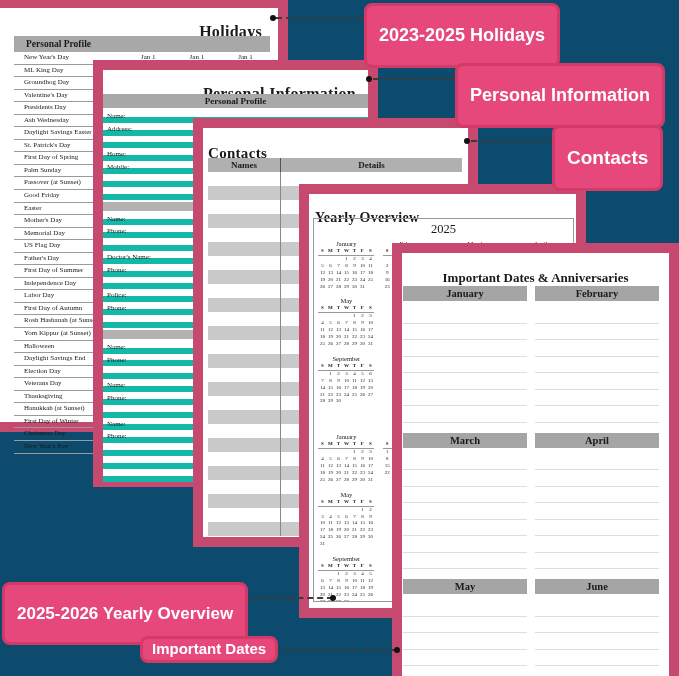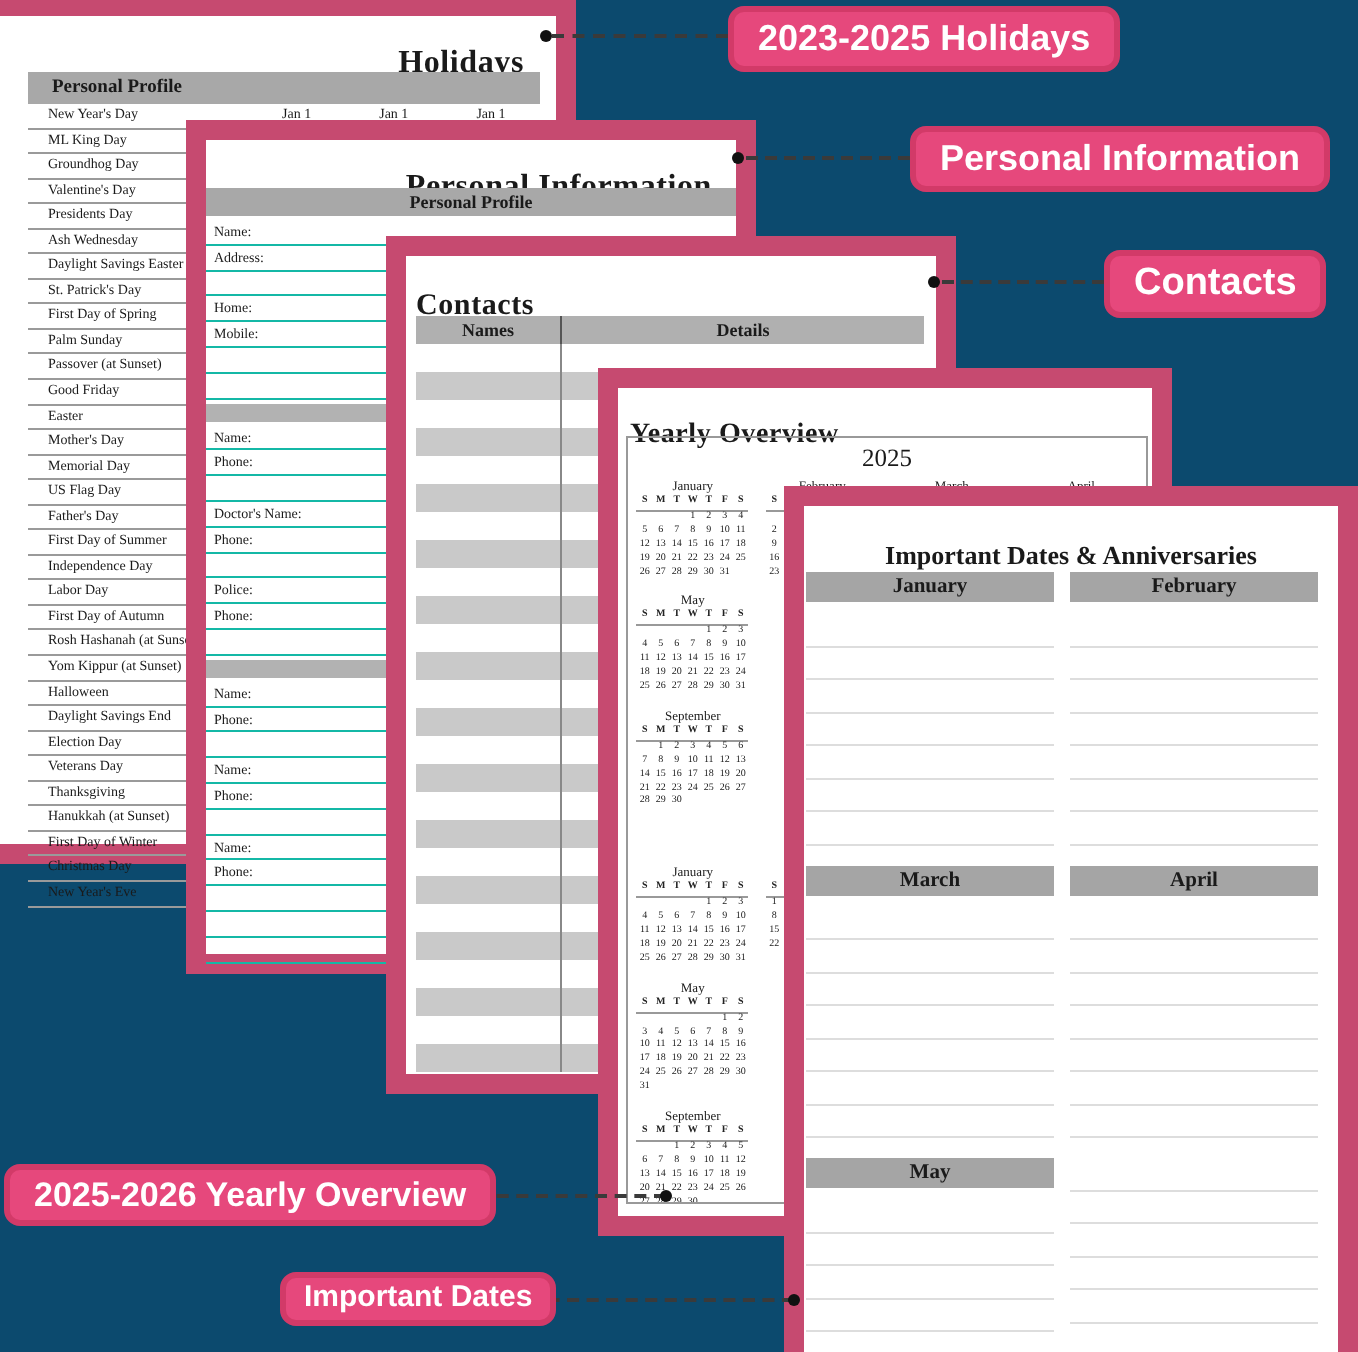--- a/index.html
+++ b/index.html
@@ -24,21 +24,21 @@
   .hh-year{width:48.6px;text-align:right;margin-top:42px;}
   .h-row{display:flex;height:11.56px;font-size:7px;line-height:10.5px;border-bottom:1px solid #9a9a9a;}
   .h-name{width:110px;padding-left:10px;box-sizing:border-box;white-space:nowrap;overflow:hidden;}
   .h-date{width:48.6px;text-align:center;}
 
   
   #p-title{top:2px;right:12px;}
   #p-head{position:absolute;left:0;top:24px;width:265px;height:14px;line-height:14px;
           background:#a8a8a8;text-align:center;font-size:9px;font-weight:600;}
   #personal-rows{position:absolute;left:0;top:40px;width:265px;}
-  .p-row{height:12.8px;border-bottom:1px solid #14b8a6;font-size:7px;line-height:12.5px;padding-left:4px;box-sizing:border-box;}
+  .p-row{height:12.8px;border-bottom:6px solid #14b8a6;font-size:7px;line-height:12.5px;padding-left:4px;box-sizing:border-box;}
   .p-divider{height:9px;background:#b2b2b2;margin:2px 0;}
 
   
   #c-title{top:5px;left:5px;font-size:15px;}
   #c-head{position:absolute;left:5px;top:30px;width:254px;display:flex;height:14px;line-height:14px;
           background:#b0b0b0;text-align:center;font-size:9px;font-weight:600;box-sizing:border-box;}
   .c-col-names{width:73px;border-right:1px solid #555;box-sizing:border-box;}
   .c-col-details{flex:1;}
   #contact-rows{position:absolute;left:5px;top:44px;width:254px;}
   .c-row{display:flex;height:14px;}
@@ -62,21 +62,21 @@
   #i-title{position:absolute;top:6px;left:0;width:267px;text-align:center;font-size:13px;white-space:nowrap;}
   #important-sections{position:absolute;left:1px;top:33px;width:256px;}
   .i-row{display:flex;gap:8px;margin-bottom:10px;}
   .i-col{flex:1;}
   .i-bar{height:15px;line-height:15px;background:#a5a5a5;text-align:center;font-weight:bold;font-size:10.5px;margin-bottom:6px;}
   .i-line{height:15.5px;border-bottom:1px solid #ddd;}
 
   
   .callout{position:absolute;z-index:10;background:#e6487c;border:3px solid #d23a68;border-radius:8px;
            color:#fff;font-family:"Liberation Sans",sans-serif;font-weight:bold;font-size:18px;
-           padding:2px 12px;line-height:1.25;white-space:nowrap;}
+           padding:18px 12px;line-height:1.25;white-space:nowrap;}
   #callout-holidays{left:364px;top:3px;}
   #callout-personal{left:455px;top:63px;}
   #callout-contacts{left:552px;top:125px;font-size:19px;}
   #callout-yearly{left:2px;top:582px;font-size:17px;text-align:center;}
   #callout-important{left:140px;top:636px;font-size:15px;padding:1px 9px;}
   .dash{position:absolute;z-index:9;height:0;border-top:2px dashed #3a3a3a;}
   .dot{position:absolute;z-index:9;width:6px;height:6px;background:#111;border-radius:50%;}
   #dash-1{left:276px;top:17px;width:88px;} #dot-1{left:270px;top:15px;}
   #dash-2{left:373px;top:78px;width:82px;} #dot-2{left:366px;top:76px;}
   #dash-3{left:471px;top:140px;width:81px;} #dot-3{left:464px;top:138px;}
@@ -892,20 +892,21 @@
         <div class="i-row">
           <div class="i-col">
             <div class="i-bar">May</div>
             <div class="i-line"></div>
             <div class="i-line"></div>
             <div class="i-line"></div>
             <div class="i-line"></div>
             <div class="i-line"></div>
           </div>
           <div class="i-col">
+            <div class="i-bar">June</div>
             <div class="i-line"></div>
             <div class="i-line"></div>
             <div class="i-line"></div>
             <div class="i-line"></div>
             <div class="i-line"></div>
           </div>
         </div>
       </div>
   </section>
 

